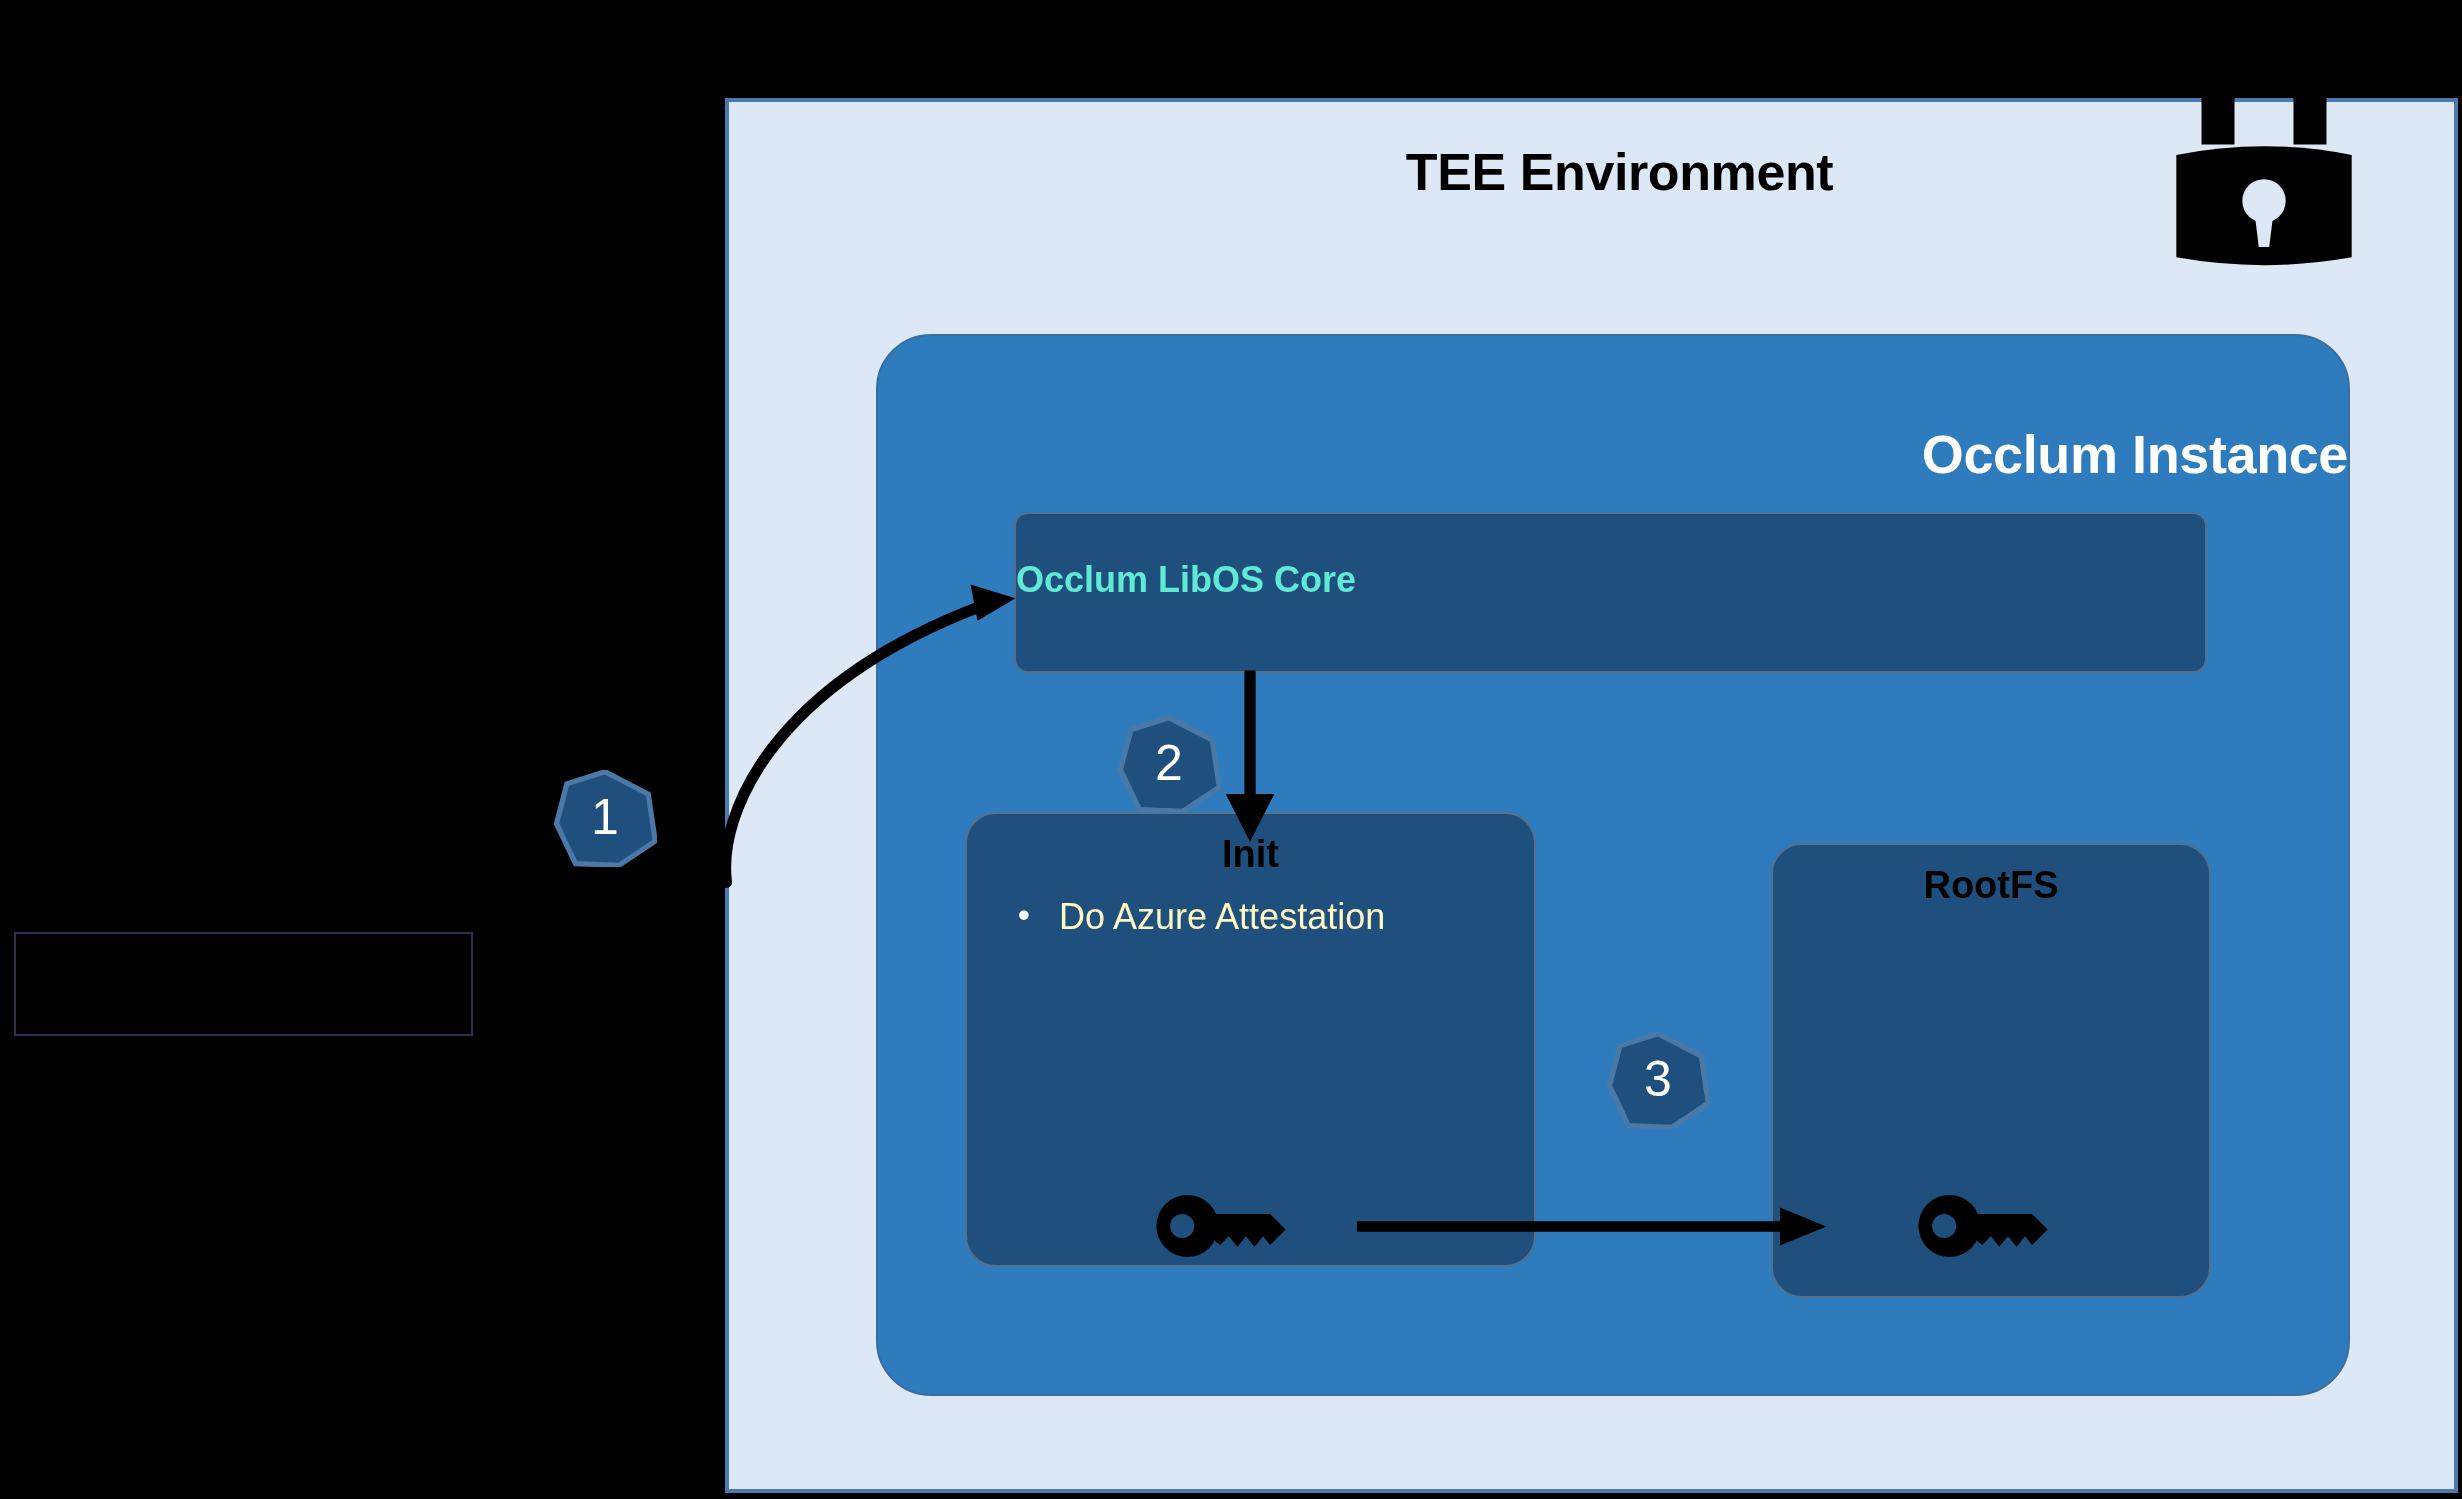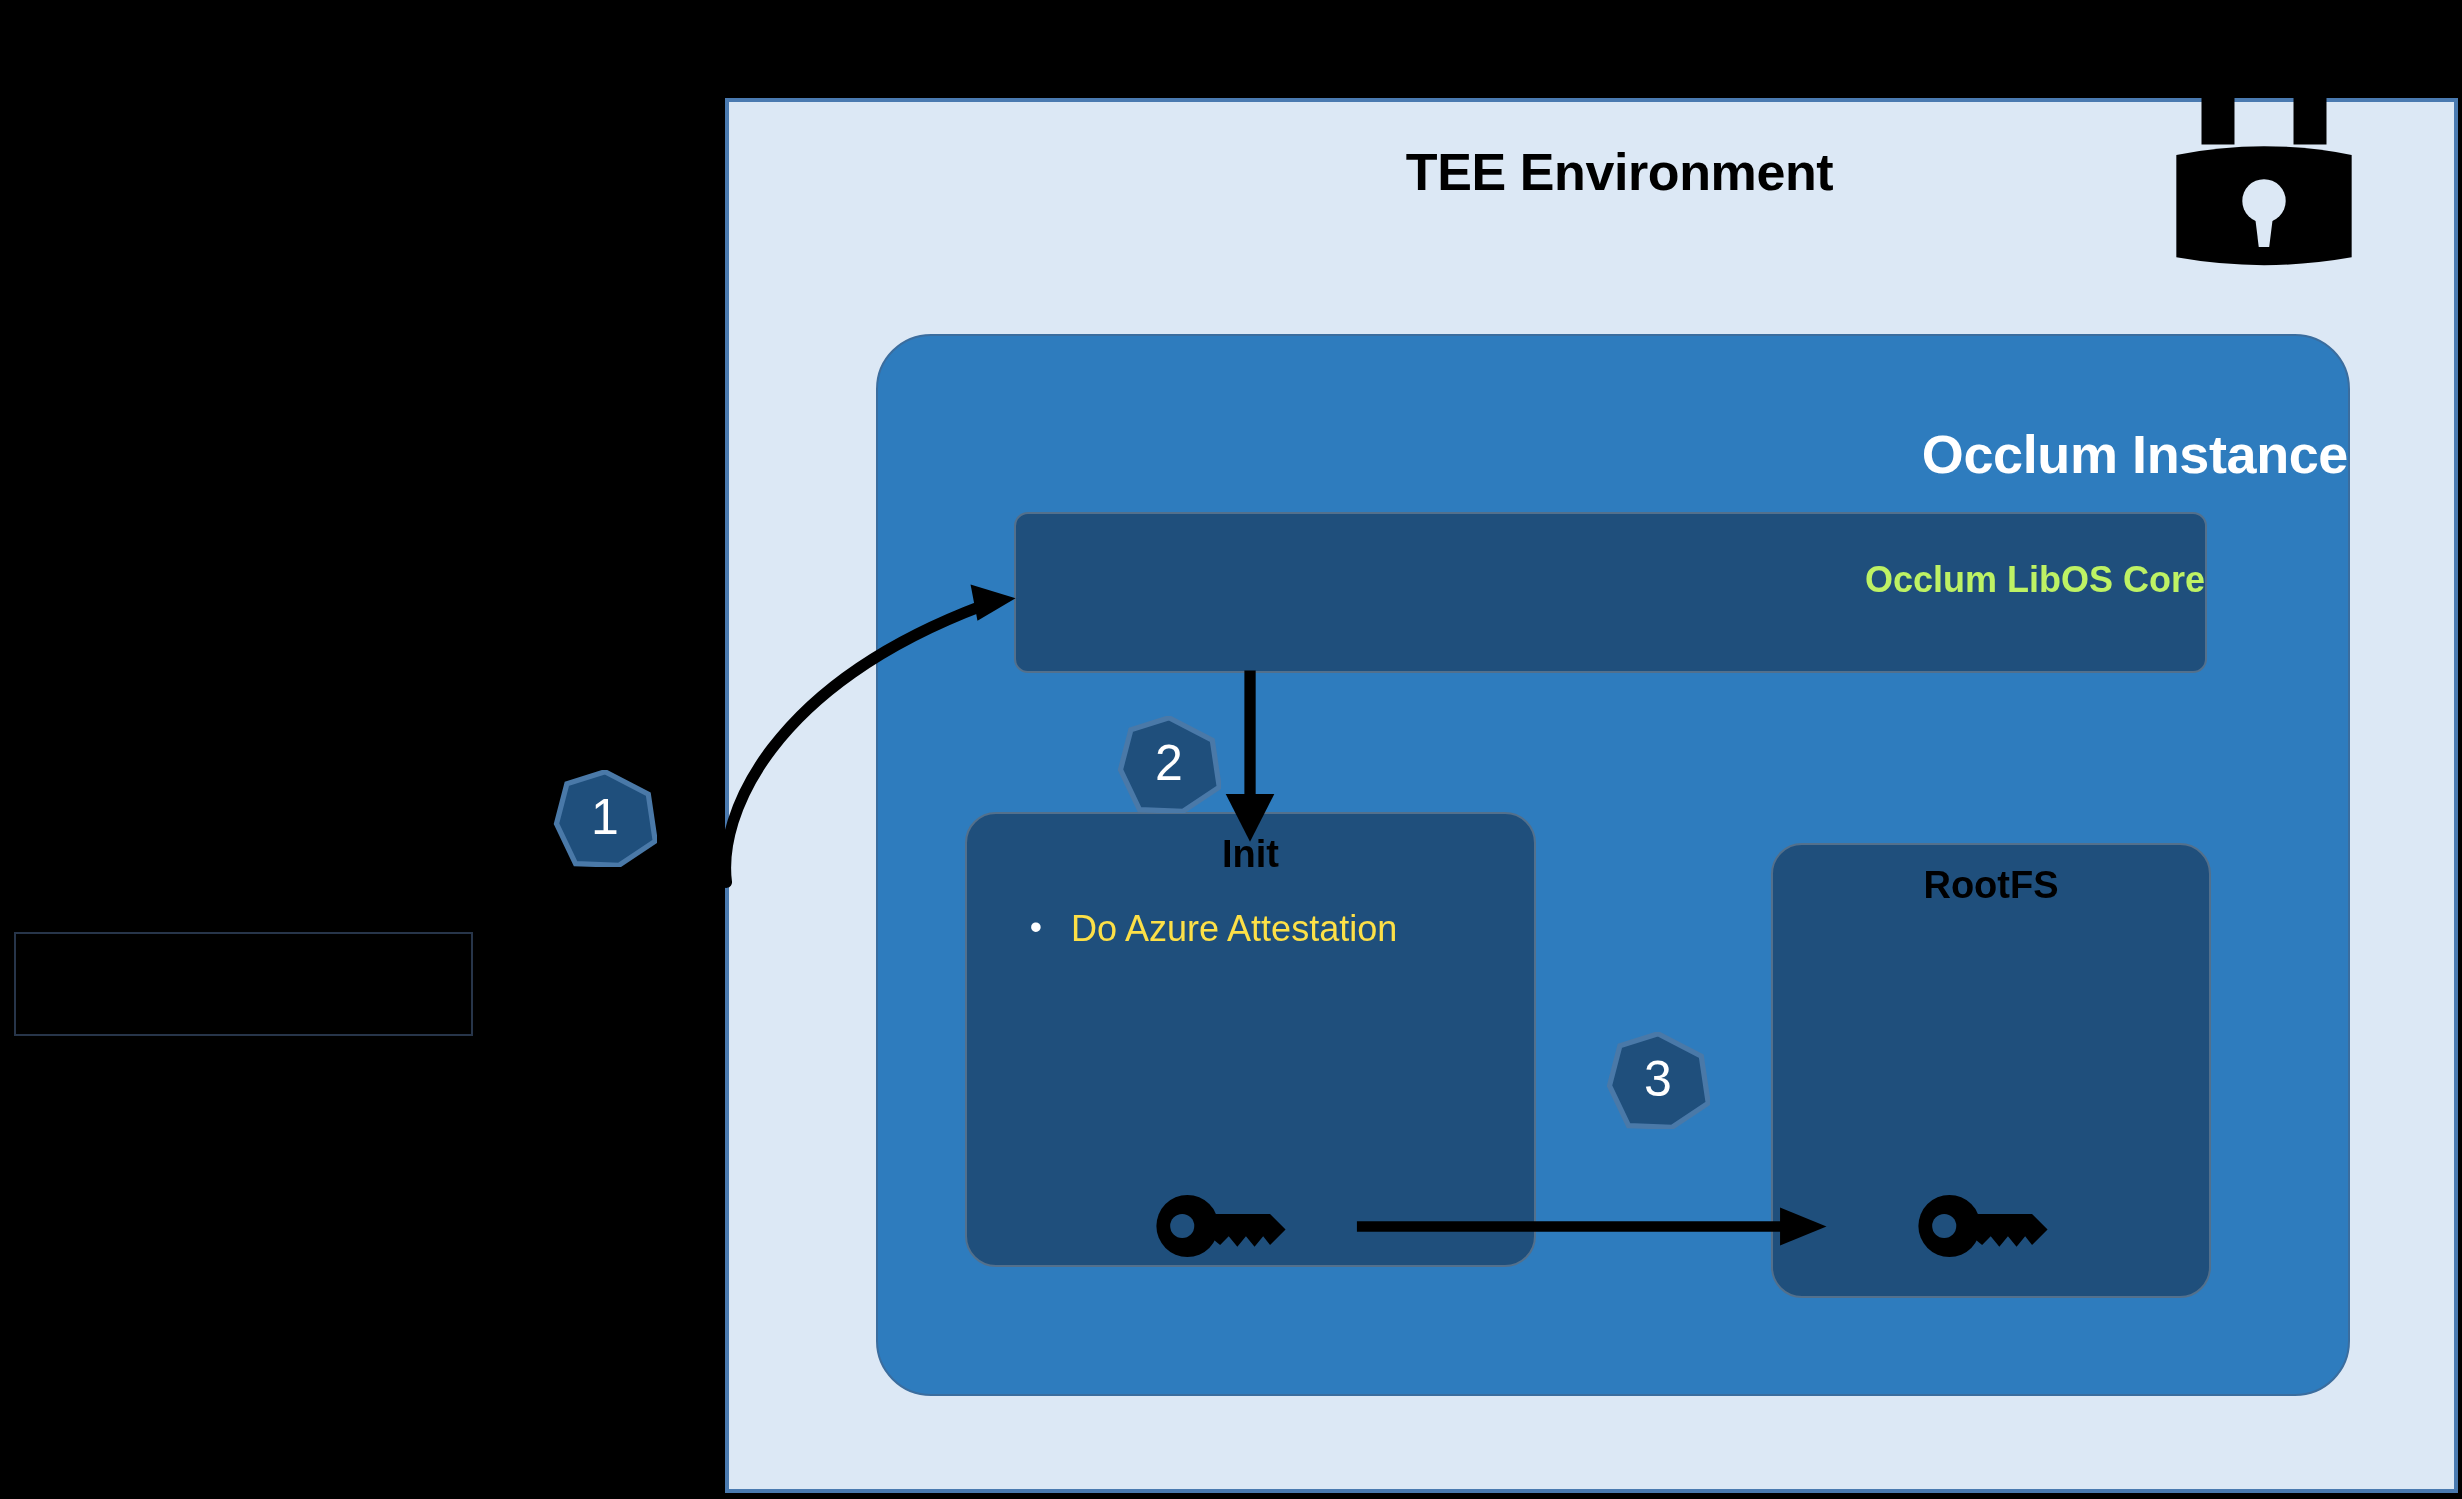--- a/index.html
+++ b/index.html
@@ -100,24 +100,24 @@
     top: 512px;
     width: 1193px;
     height: 161px;
     border-radius: 14px;
   }
   #libos-label {
     position: absolute;
     left: 0;
     top: 45px;
     width: 100%;
-    text-align: right;
+    text-align: left;
     font-size: 36px;
     font-weight: bold;
-    color: #bef264;
+    color: #5eead4;
   }
 
   #init-box {
     left: 965px;
     top: 812px;
     width: 571px;
     height: 455px;
     border-radius: 31px;
   }
   #rootfs-box {
@@ -133,24 +133,24 @@
     top: 19px;
     width: 100%;
     text-align: center;
     font-size: 38px;
     font-weight: bold;
     color: #000000;
   }
   .bullet-list {
     position: absolute;
     top: 82px;
-    margin: 12px;
+    margin: 0;
     padding: 0;
     list-style: none;
-    color: #fde047;
+    color: #fef9c3;
     font-size: 36px;
     line-height: 1.17;
   }
   #init-box .bullet-list { left: 42px; right: 21px; }
   #rootfs-box .bullet-list { left: 52px; right: 17.3px; }
   .bullet-list li {
     position: relative;
     padding-left: 50px;
     margin-bottom: 4.3px;
   }

